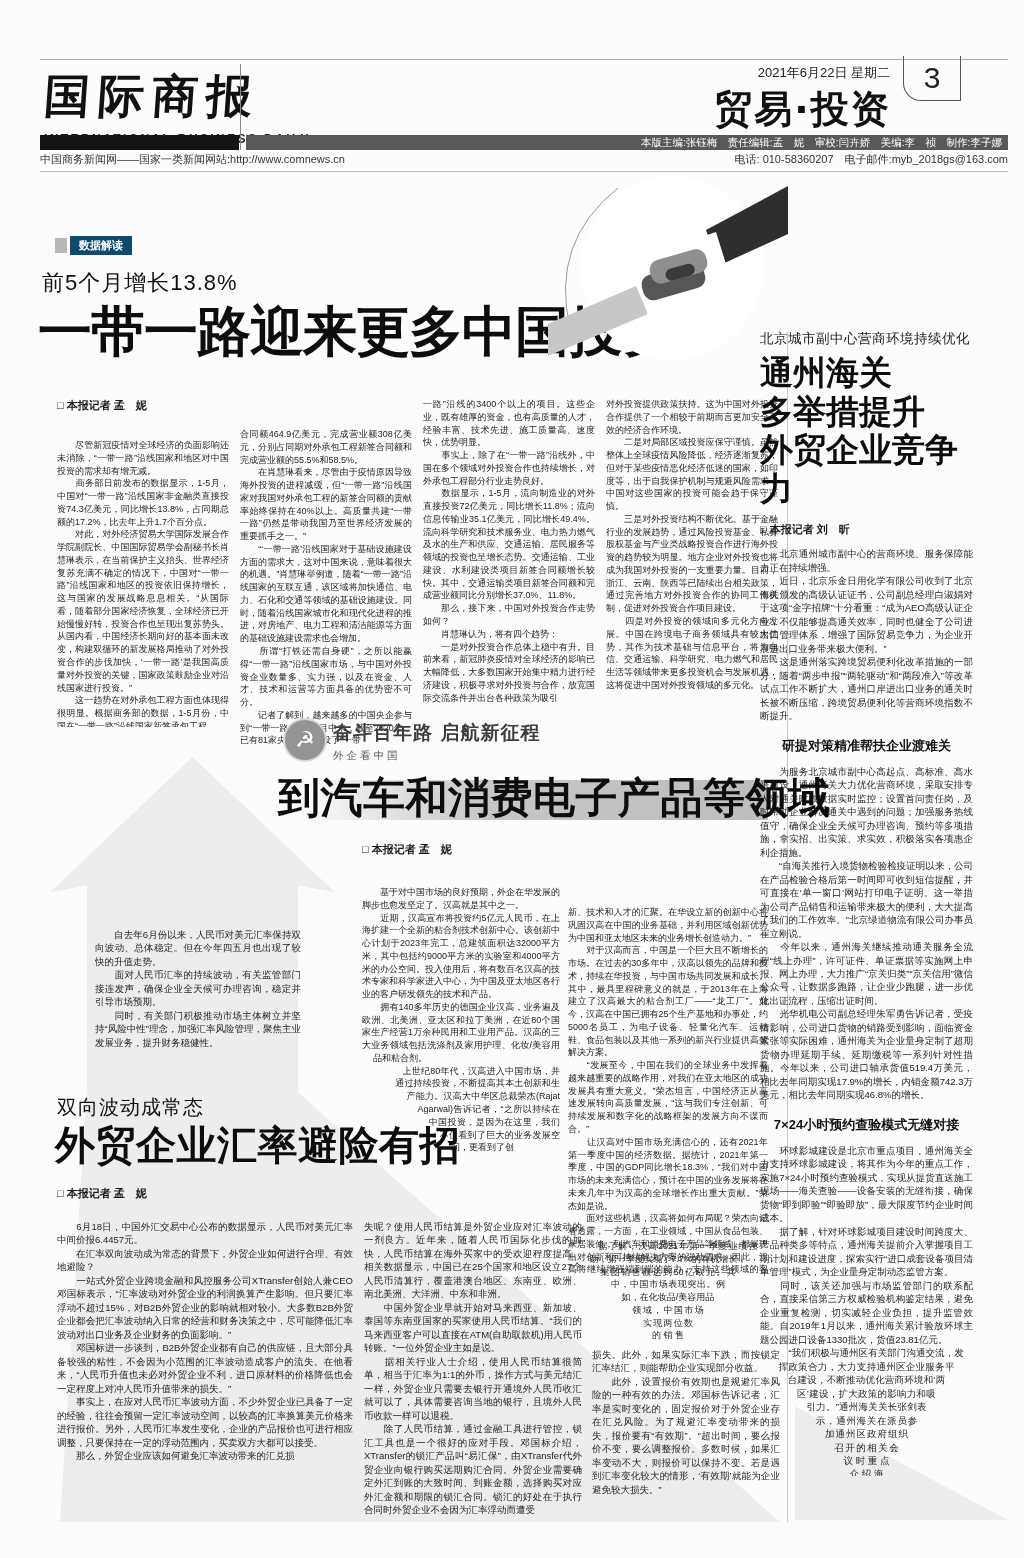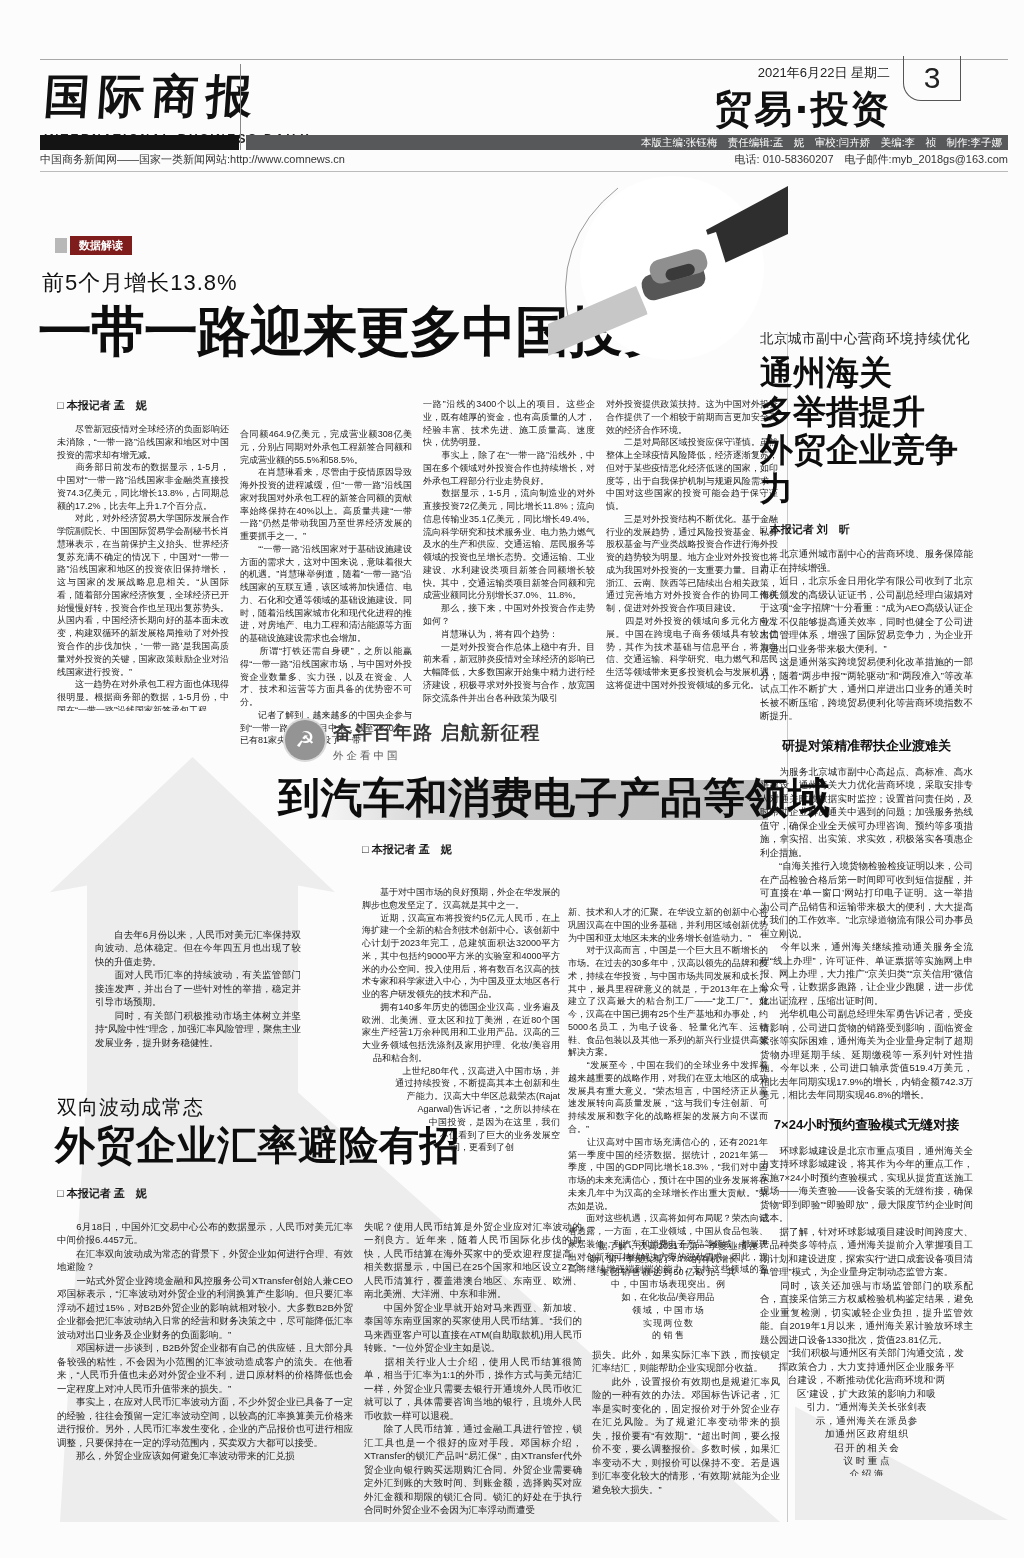--- a/index.html
+++ b/index.html
@@ -18,21 +18,21 @@
            display:flex;align-items:center;justify-content:center;font-size:30px;color:#222;}
   .section-title{position:absolute;left:600px;top:84px;width:405px;text-align:center;
                  font-family:"DejaVu Sans",sans-serif;font-weight:900;font-size:38px;letter-spacing:2px;color:#111;}
   .editors-bar{position:absolute;left:246px;top:135px;width:762px;height:15px;background:#57585a;
                color:#fff;font-size:10.5px;line-height:15px;text-align:right;padding-right:6px;box-sizing:border-box;}
   .site-line{position:absolute;left:40px;top:152px;font-size:11px;color:#333;}
   .contact-line{position:absolute;left:560px;top:152px;width:448px;text-align:right;font-size:11px;color:#333;}
   
   .tag-wrap{position:absolute;left:55px;top:236px;display:flex;align-items:center;}
   .tag-sq{width:12px;height:15px;background:#b8b8b8;margin-right:3px;}
-  .tag-box{background:#7f1d1d;color:#fff;font-size:11px;padding:2px 9px;font-weight:bold;}
+  .tag-box{background:#0c4a6e;color:#fff;font-size:11px;padding:2px 9px;font-weight:bold;}
   .lead-kicker{position:absolute;left:42px;top:268px;font-size:22px;color:#111;letter-spacing:1px;}
   .lead-headline{position:absolute;left:38px;top:296px;font-family:"DejaVu Sans",sans-serif;
                  font-weight:900;font-size:54px;letter-spacing:-1px;color:#0d0d0d;z-index:2;}
   .byline{font-weight:bold;font-size:11px;color:#1a1a1a;}
   .bodytext{font-size:9px;line-height:1.42;text-align:justify;white-space:pre-line;color:#1d1d1d;overflow:hidden;}
   .leadcol{position:absolute;top:398px;width:172px;height:316px;}
   .vline{position:absolute;left:787px;top:332px;width:1px;height:1190px;background:#c9c9c9;}
   
   .shape{position:absolute;background:#ededed;z-index:0;}
   #arrow-head{left:50px;top:757px;width:285px;height:338px;
@@ -120,21 +120,21 @@
     <polygon points="92,112 104,108 112,138 100,144" fill="#ffffff"></polygon>
     <g transform="rotate(-16 126 104)">
       <rect x="92" y="96" width="64" height="26" rx="10" fill="#565656"></rect>
       <rect x="104" y="84" width="58" height="24" rx="10" fill="#8f8f8f"></rect>
       <rect x="118" y="96" width="30" height="12" rx="6" fill="#3a3a3a"></rect>
     </g>
   </svg>
 
   <div class="leadcol" style="left:57px;">
     <div class="byline">□ 本报记者 孟　妮</div>
-    <div class="bodytext" style="margin-top:10px;height:288px;">　　尽管新冠疫情对全球经济的负面影响还未消除，“一带一路”沿线国家和地区对中国投资的需求却有增无减。
+    <div class="bodytext" style="margin-top:26px;height:288px;">　　尽管新冠疫情对全球经济的负面影响还未消除，“一带一路”沿线国家和地区对中国投资的需求却有增无减。
 　　商务部日前发布的数据显示，1-5月，中国对“一带一路”沿线国家非金融类直接投资74.3亿美元，同比增长13.8%，占同期总额的17.2%，比去年上升1.7个百分点。
 　　对此，对外经济贸易大学国际发展合作学院副院长、中国国际贸易学会副秘书长肖慧琳表示，在当前保护主义抬头、世界经济复苏充满不确定的情况下，中国对“一带一路”沿线国家和地区的投资依旧保持增长，这与国家的发展战略息息相关。“从国际看，随着部分国家经济恢复，全球经济已开始慢慢好转，投资合作也呈现出复苏势头。从国内看，中国经济长期向好的基本面未改变，构建双循环的新发展格局推动了对外投资合作的步伐加快，‘一带一路’是我国高质量对外投资的关键，国家政策鼓励企业对沿线国家进行投资。”
 　　这一趋势在对外承包工程方面也体现得很明显。根据商务部的数据，1-5月份，中国在“一带一路”沿线国家新签承包工程</div>
   </div>
   <div class="leadcol bodytext" style="left:240px;margin-top:30px;">合同额464.9亿美元，完成营业额308亿美元，分别占同期对外承包工程新签合同额和完成营业额的55.5%和58.5%。
 　　在肖慧琳看来，尽管由于疫情原因导致海外投资的进程减缓，但“一带一路”沿线国家对我国对外承包工程的新签合同额的贡献率始终保持在40%以上。高质量共建“一带一路”仍然是带动我国乃至世界经济发展的重要抓手之一。”
 　　“‘一带一路’沿线国家对于基础设施建设方面的需求大，这对中国来说，意味着很大的机遇。”肖慧琳举例道，随着“一带一路”沿线国家的互联互通，该区域将加快通信、电力、石化和交通等领域的基础设施建设。同时，随着沿线国家城市化和现代化进程的推进，对房地产、电力工程和清洁能源等方面的基础设施建设需求也会增加。
 　　所谓“打铁还需自身硬”，之所以能赢得“一带一路”沿线国家市场，与中国对外投资企业数量多、实力强，以及在资金、人才、技术和运营等方面具备的优势密不可分。
 　　记者了解到，越来越多的中国央企参与到“一带一路”建设项目中来，截至2020年，已有81家央企参与建设了“一带</div>
   <div class="leadcol bodytext" style="left:423px;">一路”沿线的3400个以上的项目。这些企业，既有雄厚的资金，也有高质量的人才，经验丰富、技术先进、施工质量高、速度快，优势明显。
@@ -197,21 +197,21 @@
 　　“发展至今，中国在我们的全球业务中发挥着越来越重要的战略作用，对我们在亚太地区的成功发展具有重大意义。”荣杰坦言，中国经济正从高速发展转向高质量发展，“这与我们专注创新、可持续发展和数字化的战略框架的发展方向不谋而合。”
 　　让汉高对中国市场充满信心的，还有2021年第一季度中国的经济数据。据统计，2021年第一季度，中国的GDP同比增长18.3%，“我们对中国市场的未来充满信心，预计在中国的业务发展将在未来几年中为汉高的全球增长作出重大贡献。”荣杰如是说。
 　　面对这些机遇，汉高将如何布局呢？荣杰向记者透露，一方面，在工业领域，中国从食品包装、家居装修，到汽车和消费电子产品等领域，都展现出对创新和可持续解决方案的强劲需求。因此，汉高将继续增强端到端的能力，支持这些领域的客户，并加速关键行业的发展。另一方面，中国正在通过国内和国际市场相互促进的双循环经济战略来促进消费，这让汉高也看到了中国消费市场的巨大潜力。通过加强与中国数字化平台的合作，汉高能够更了解消费者，以一流的产品满足消费者不断变化的需求。</div>
   <div id="hk-col2-end" class="pyramid">
     <div class="pyl"></div>
     <div class="pyr"></div>
     <div class="bodytext" style="overflow:visible;">　　据了解，汉高2021年第一季度业绩强劲，第一季度实现了7.7%的有机增长，集团销售额达到50亿欧元。其中，中国市场表现突出。例如，在化妆品/美容用品领域，中国市场实现两位数的销售额增长。</div>
   </div>
 
   <div id="fx-intro" class="bodytext">　　自去年6月份以来，人民币对美元汇率保持双向波动、总体稳定。但在今年四五月也出现了较快的升值走势。
-　　面对人民币汇率的持续波动，有关监管部门接连发声，并出台了一些针对性的举措，稳定并引导市场预期。
+　　面对人民币汇率的持续波动，有关监管部门接连发声，确保企业全天候可办理咨询，稳定并引导市场预期。
 　　同时，有关部门积极推动市场主体树立并坚持“风险中性”理念，加强汇率风险管理，聚焦主业发展业务，提升财务稳健性。</div>
   <div id="fx-kicker">双向波动成常态</div>
   <div id="fx-headline">外贸企业汇率避险有招</div>
   <div id="fx-byline" class="byline">□ 本报记者 孟　妮</div>
   <div id="fx-col1" class="bodytext">　　6月18日，中国外汇交易中心公布的数据显示，人民币对美元汇率中间价报6.4457元。
 　　在汇率双向波动成为常态的背景下，外贸企业如何进行合理、有效地避险？
 　　一站式外贸企业跨境金融和风控服务公司XTransfer创始人兼CEO邓国标表示，“汇率波动对外贸企业的利润换算产生影响。但只要汇率浮动不超过15%，对B2B外贸企业的影响就相对较小。大多数B2B外贸企业都会把汇率波动纳入日常的经营和财务决策之中，尽可能降低汇率波动对出口业务及企业财务的负面影响。”
 　　邓国标进一步谈到，B2B外贸企业都有自己的供应链，且大部分具备较强的粘性，不会因为小范围的汇率波动造成客户的流失。在他看来，“人民币升值也未必对外贸企业不利，进口原材料的价格降低也会一定程度上对冲人民币升值带来的损失。”
 　　事实上，在应对人民币汇率波动方面，不少外贸企业已具备了一定的经验，往往会预留一定汇率波动空间，以较高的汇率换算美元价格来进行报价。另外，人民币汇率发生变化，企业的产品报价也可进行相应调整，只要保持在一定的浮动范围内，买卖双方大都可以接受。
 　　那么，外贸企业应该如何避免汇率波动带来的汇兑损</div>

